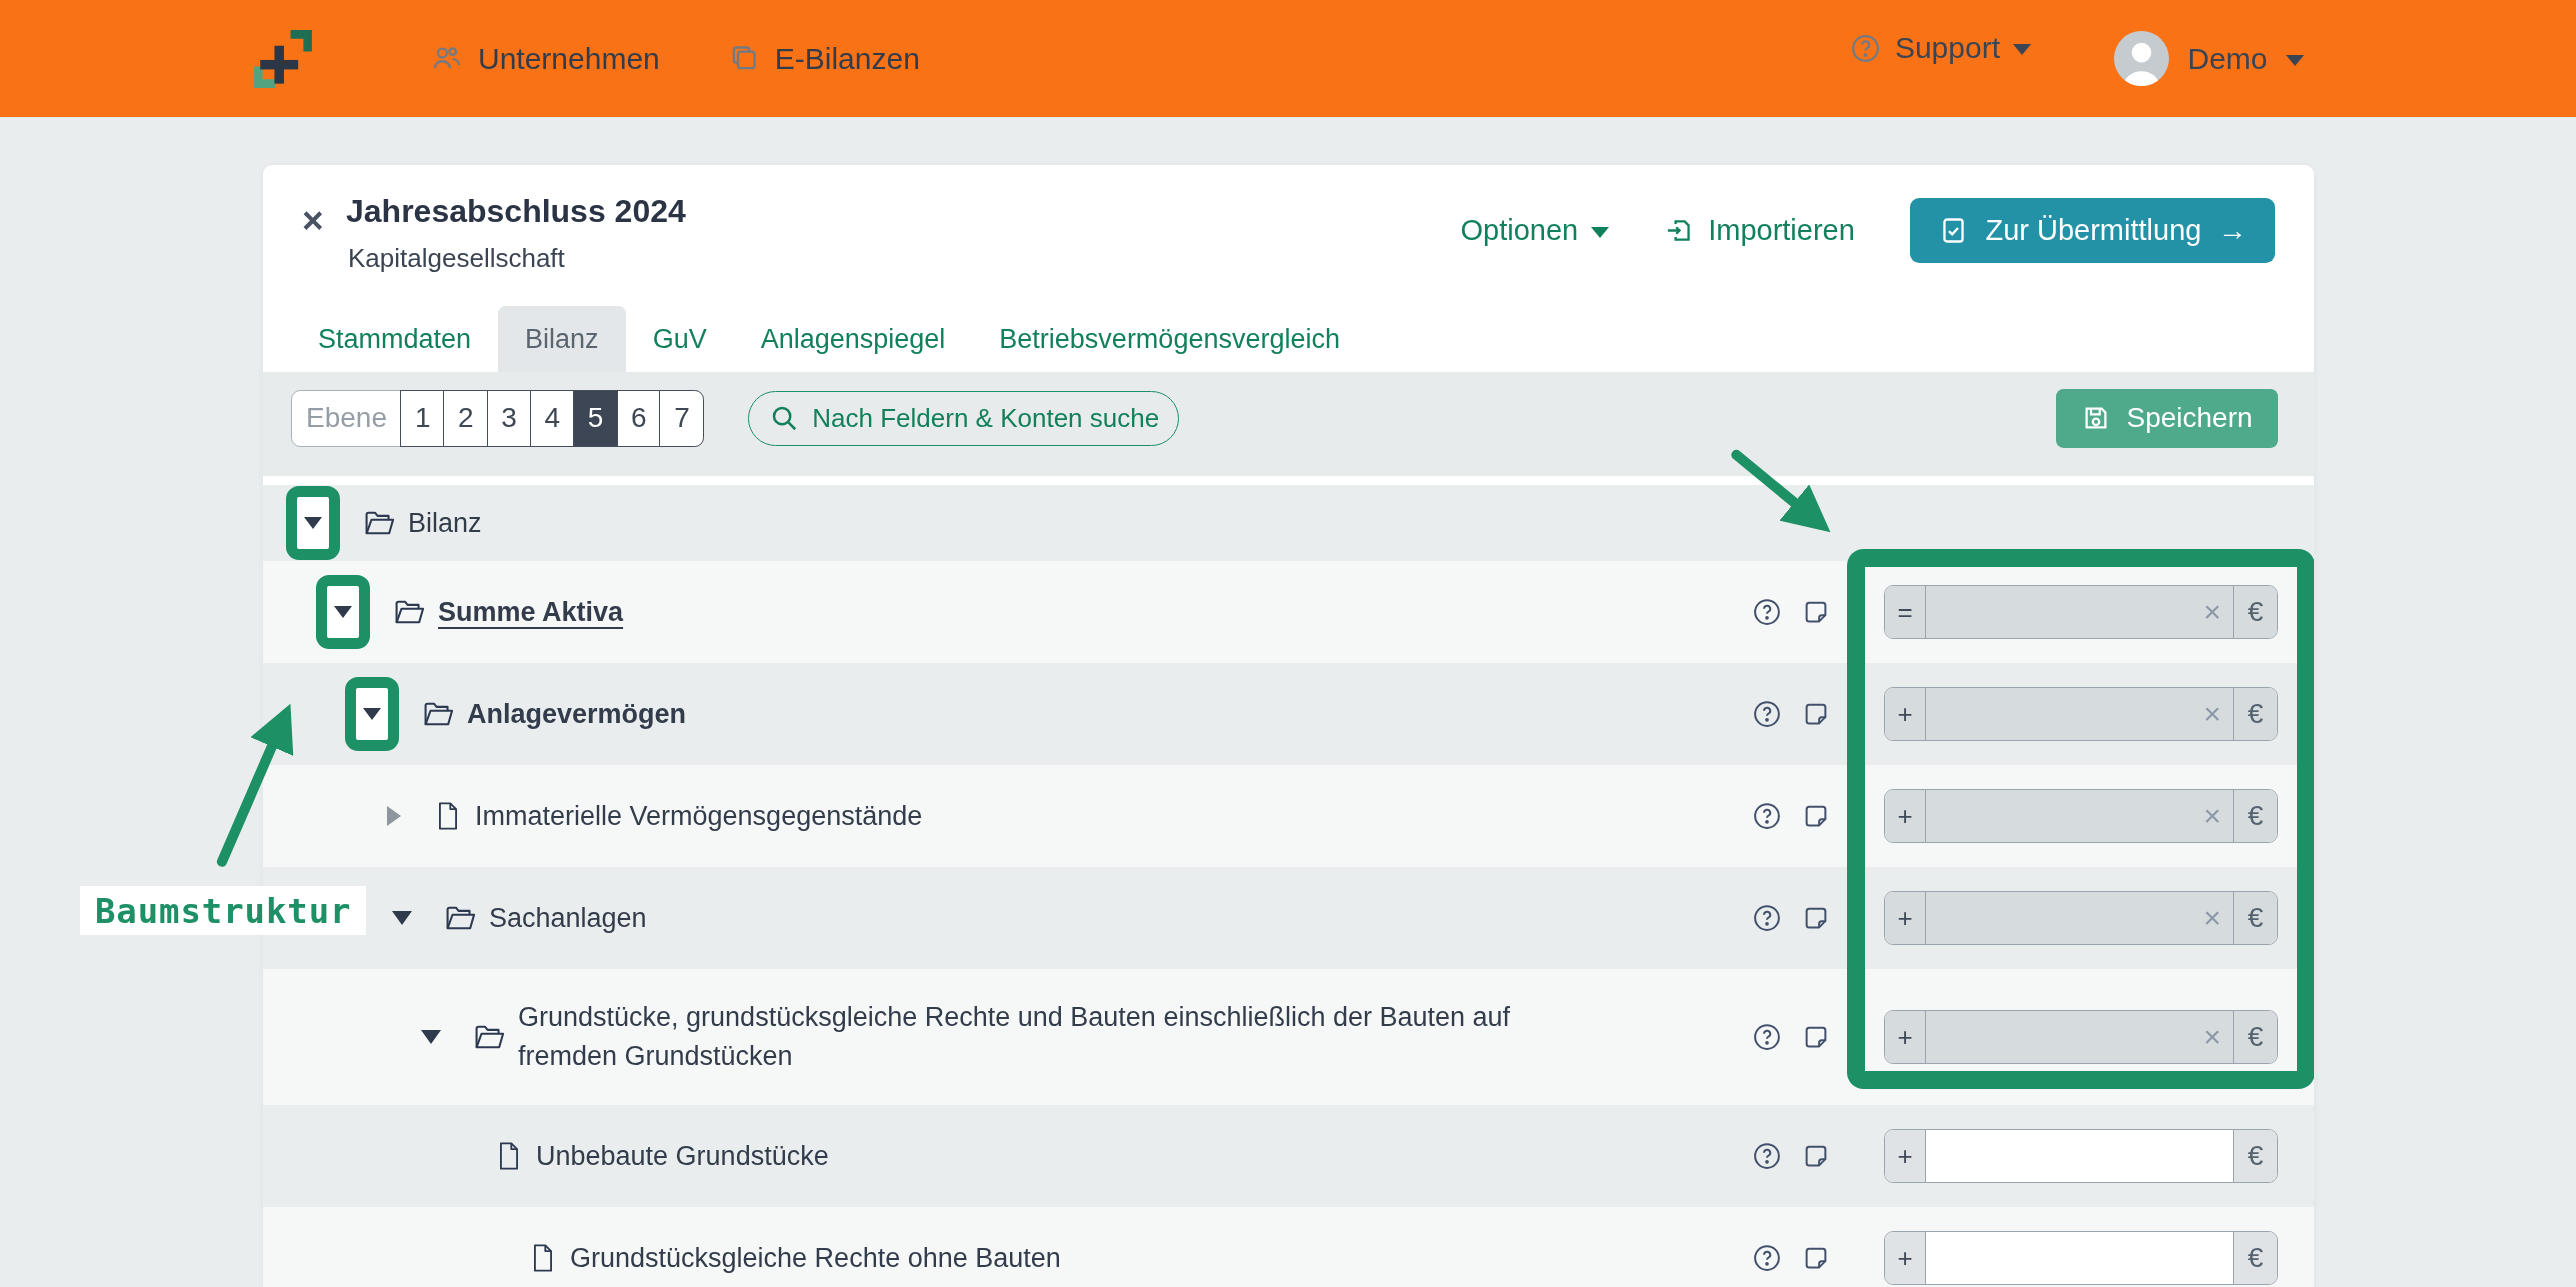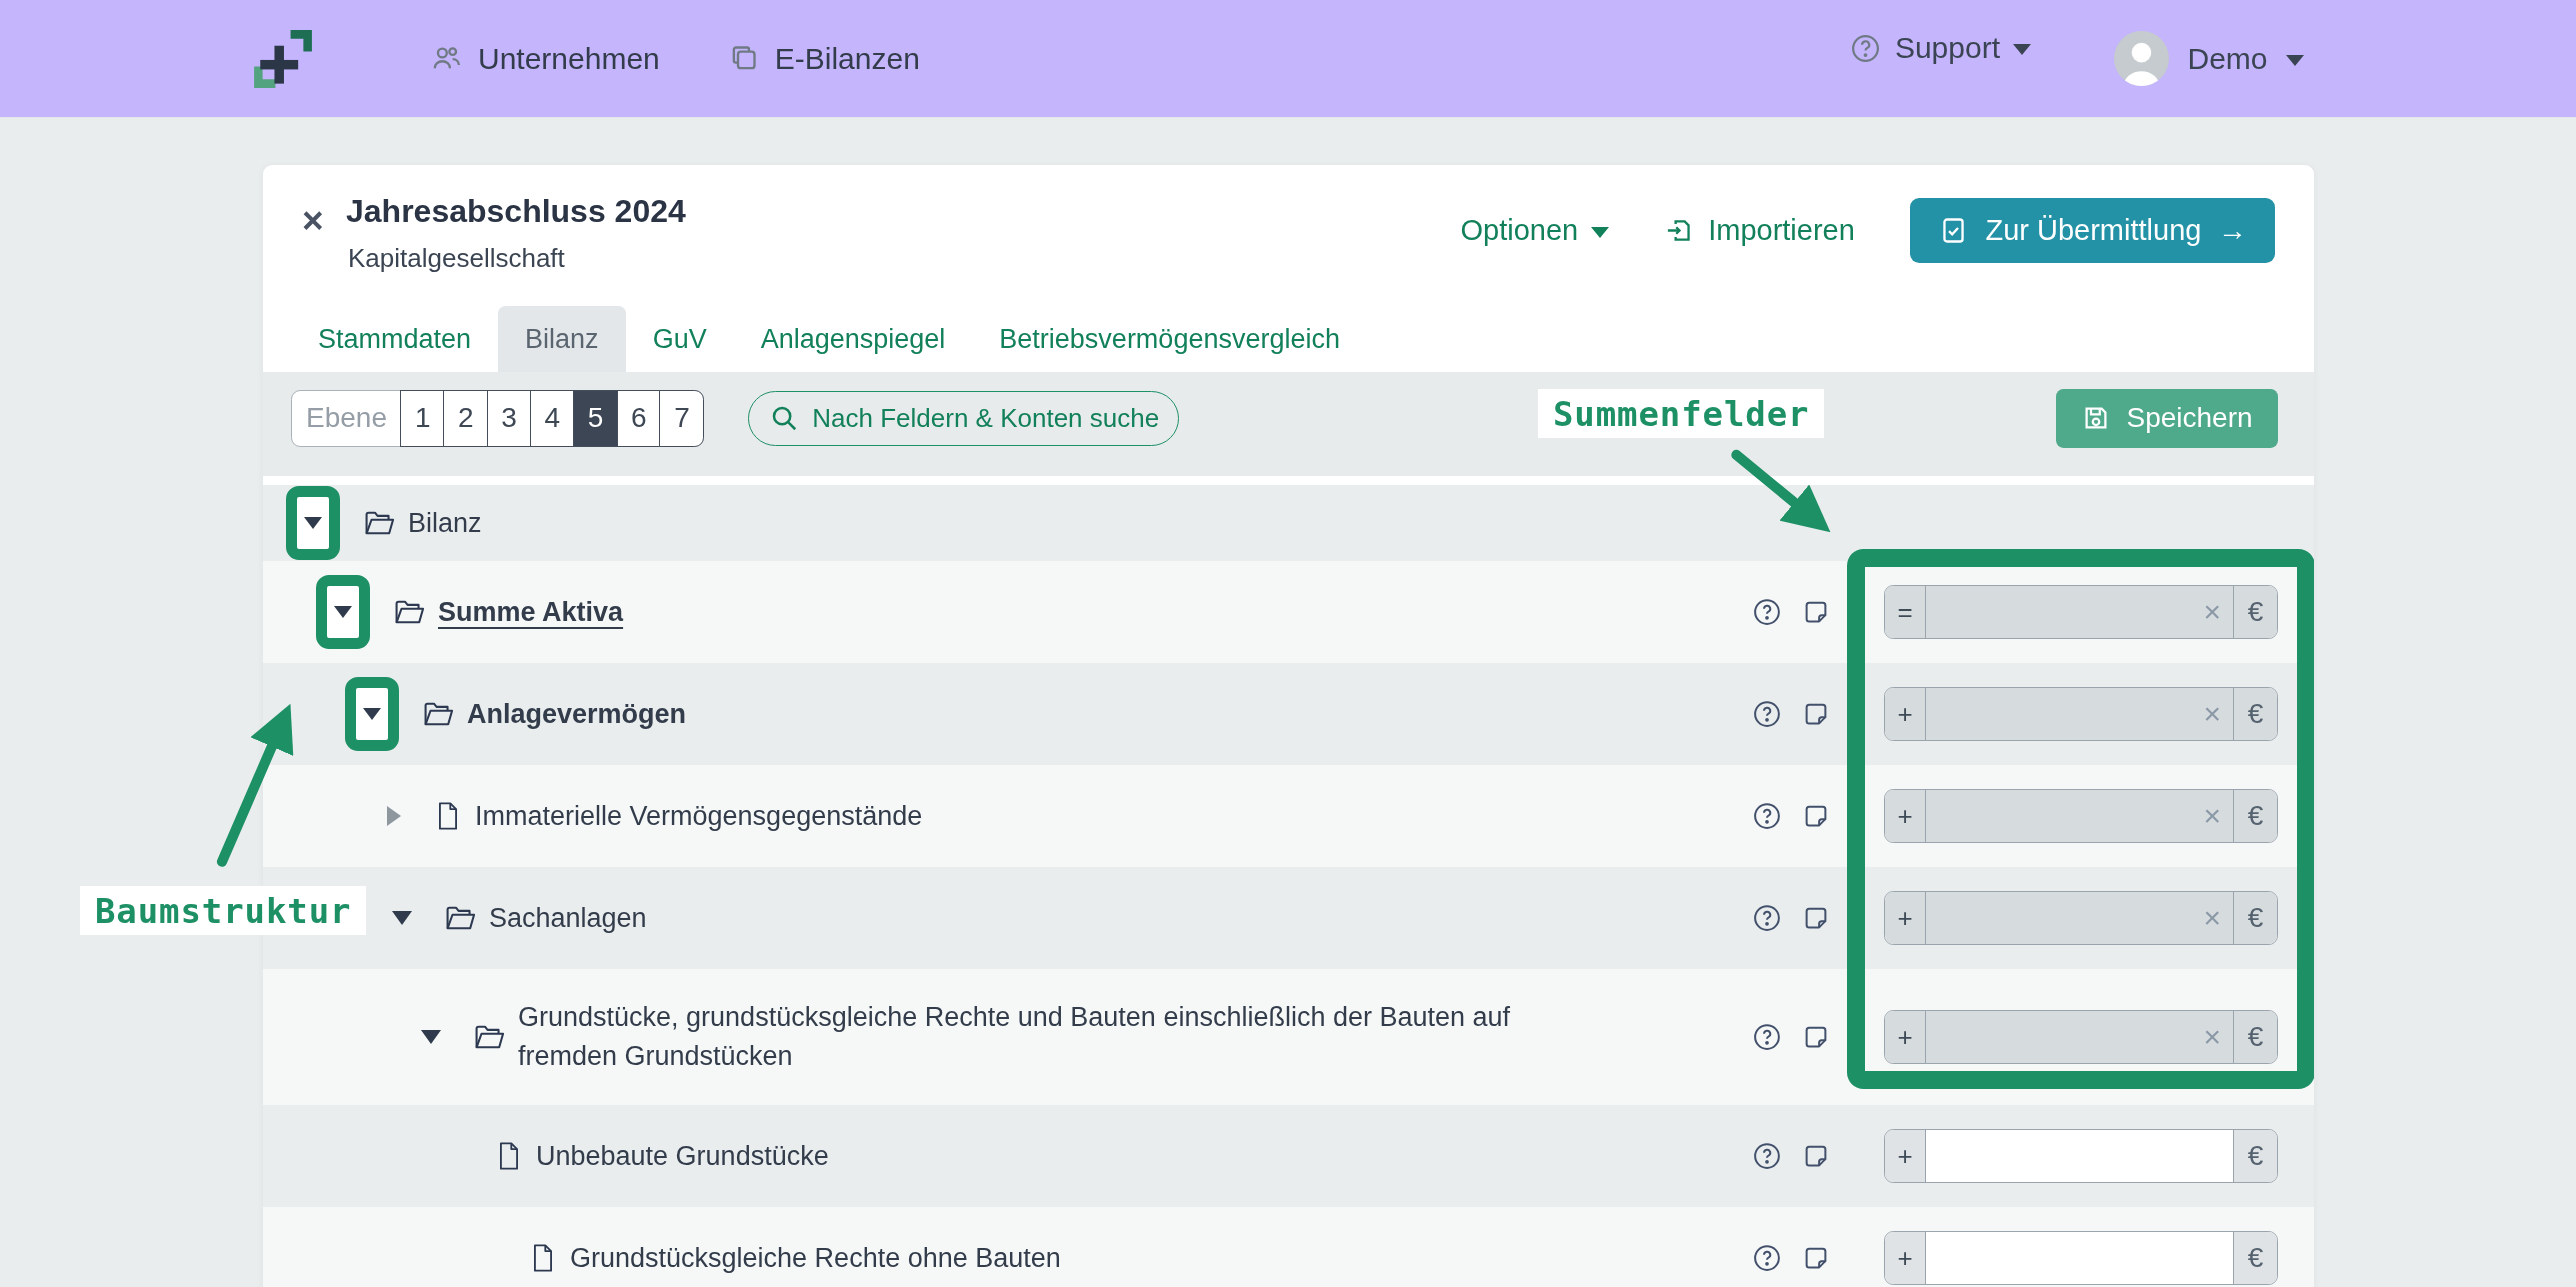--- a/index.html
+++ b/index.html
@@ -1,21 +1,21 @@
 <!DOCTYPE html>
 <html style="--anno: #1d9065; --link: #12815a; --save: #4fa98b; --teal: #2392a6; --lvl: #3d4654;font-size:15px"><head>
 <meta charset="utf-8">
 <style>
   * { margin:0; padding:0; box-sizing:border-box; }
   html,body { width:2576px; height:1287px; }
   body { font-family:"Liberation Sans", sans-serif; background:#eaedee; color:#333c4b; overflow:hidden; }
   .page { position:relative; width:2576px; height:1287px; }
 
   
-  .topnav { position:relative; height:118px; background:#c4b5fd; border-bottom:0.9px solid #e4e7e9;
+  .topnav { position:relative; height:118px; background:#f97316; border-bottom:0.9px solid #e4e7e9;
             display:flex; align-items:center; padding:0 272px 0 247px; z-index:2; }
   .logo { width:72px; height:72px; margin-right:111px; }
   .nav-items { display:flex; align-items:center; gap:67px; }
   .nav-item { display:flex; align-items:center; gap:15px; font-size:30px; color:#333c4b; cursor:pointer; }
   .nav-item svg { display:block; }
   .nav-right { margin-left:auto; display:flex; align-items:flex-start; gap:83px; }
   .nav-support { display:flex; align-items:center; gap:13px; font-size:30px; color:#3b4453; cursor:pointer; }
   .nav-user { display:flex; align-items:center; gap:18.5px; font-size:30px; color:#3b4453; cursor:pointer; }
   .avatar { width:55px; height:55px; border-radius:50%; background:#c5cbce; overflow:hidden; display:flex; align-items:flex-end; justify-content:center; }
   .caret { width:0; height:0; border-left:9.2px solid transparent; border-right:9.2px solid transparent; border-top:11px solid #3b4453; margin-top:3.7px; }
@@ -441,21 +441,20 @@
         <span class="seg seg-input">
             <input value="" style="">
           </span>
         <span class="seg seg-cur">€</span>
       </div>
     </div>
 
     <div class="anno-rect"></div>
   </section>
 
-  <div class="anno-label" id="lbl-summen">Summenfelder</div>
   <div class="anno-label" id="lbl-baum">Baumstruktur</div>
 
   <svg class="arrows" viewBox="0 0 2786 1392" width="2576" height="1287">
     <defs>
       <marker id="ah" viewBox="0 0 10 10" refX="7" refY="5" markerWidth="4.6" markerHeight="4.6" orient="auto-start-reverse">
         <path d="M0 0 L10 5 L0 10 z" fill="#1d9065"></path>
       </marker>
     </defs>
     <line x1="1878" y1="492" x2="1968" y2="566" stroke="#1d9065" stroke-width="11" stroke-linecap="round" marker-end="url(#ah)"></line>
     <line x1="240" y1="932" x2="308" y2="775" stroke="#1d9065" stroke-width="11" stroke-linecap="round" marker-end="url(#ah)"></line>

